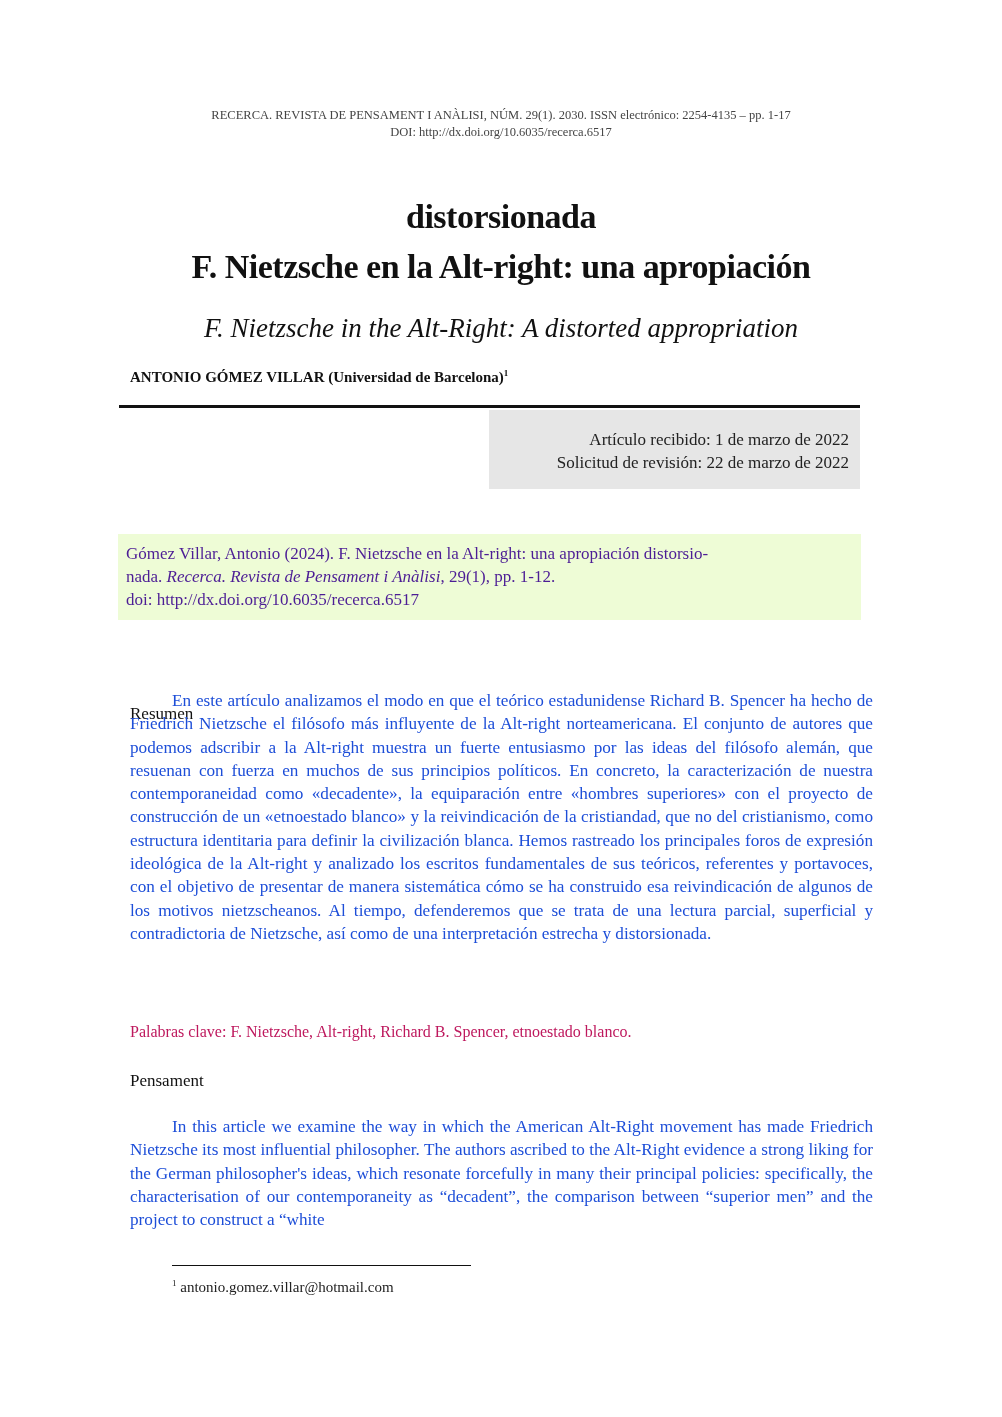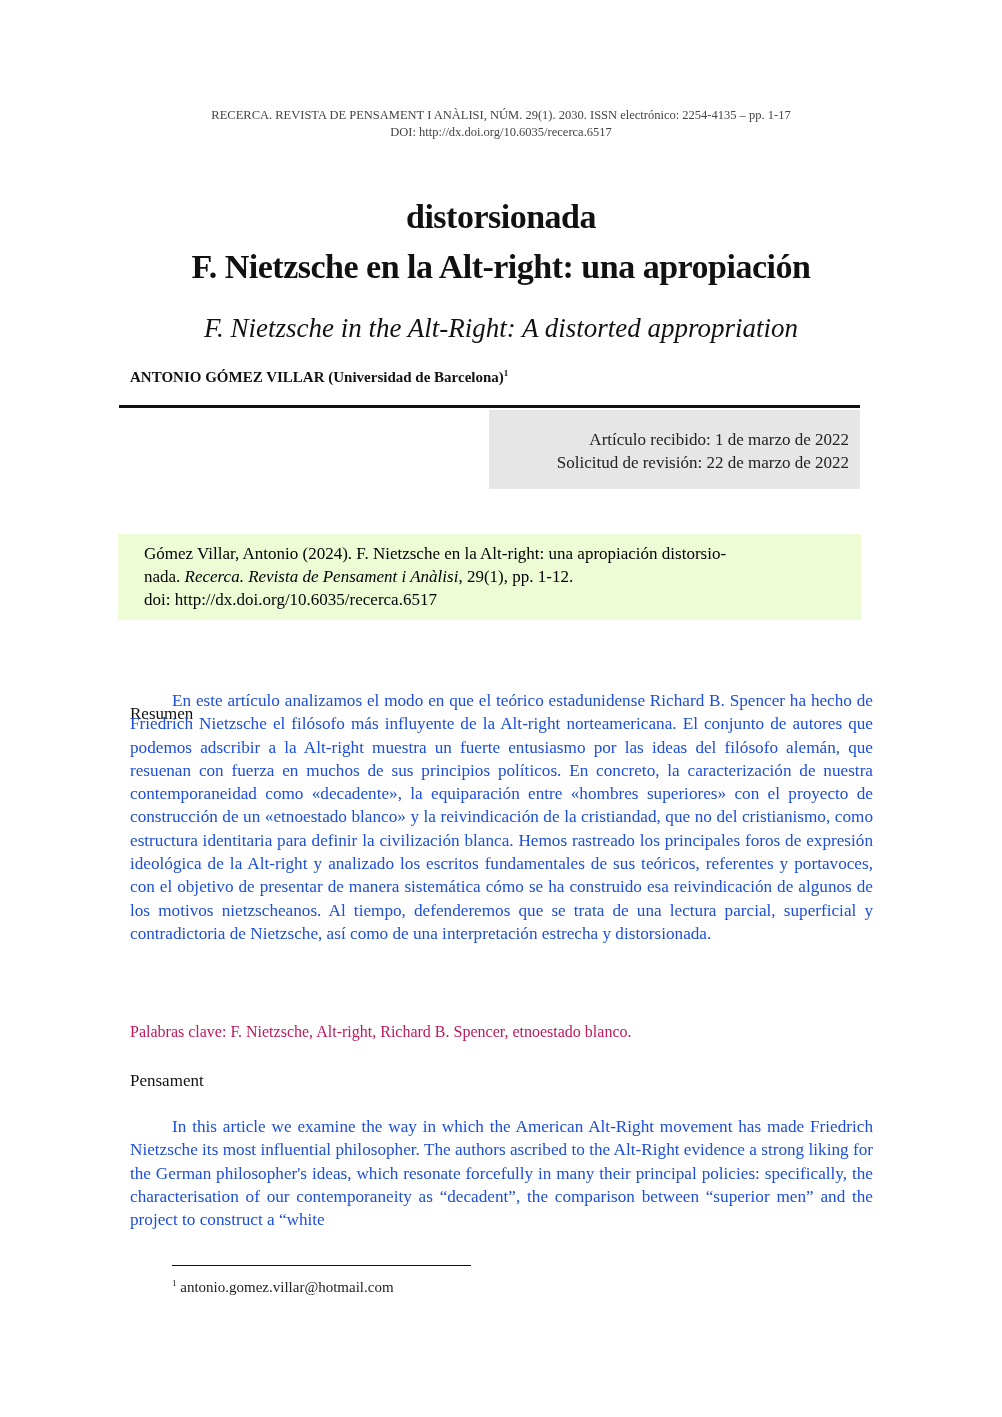--- a/index.html
+++ b/index.html
@@ -29,22 +29,22 @@
       position: absolute; top: 405px; left: 119px; width: 741px; height: 3px;
       background: #111;
     }
     .dates-box {
       position: absolute; top: 410px; left: 489px; width: 371px; height: 79px;
       background: #e6e6e6; box-sizing: border-box; padding: 19px 11px 0 0;
       text-align: right; font-size: 17px; line-height: 22.5px; color: #222;
     }
     .citation-box {
       position: absolute; top: 534px; left: 118px; width: 743px; height: 86px;
-      background: #eefcd6; box-sizing: border-box; padding: 8px 12px 0 26px;
-      font-size: 17px; line-height: 23px; color: #000000;
+      background: #eefcd6; box-sizing: border-box; padding: 8px 12px 0 8px;
+      font-size: 17px; line-height: 23px; color: #4c1d95;
     }
     .citation-box .it { font-style: italic; }
     .section-heading {
       position: absolute; left: 130px; font-size: 17px; color: #111;
     }
     .para {
       position: absolute; left: 130px; width: 743px;
       font-size: 17.2px; line-height: 23.3px; text-align: justify;
       text-indent: 42px; hyphens: manual; color: #1d4ed8;
     }

